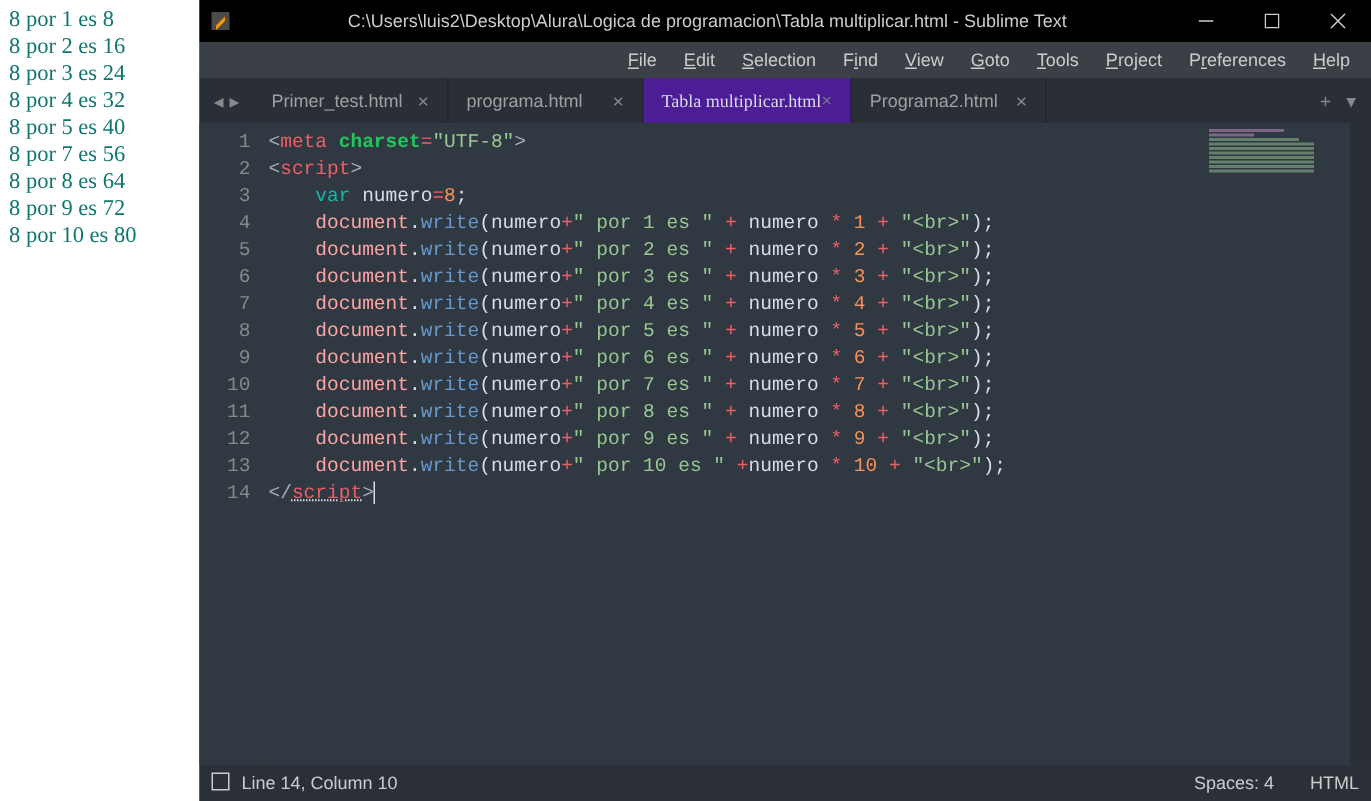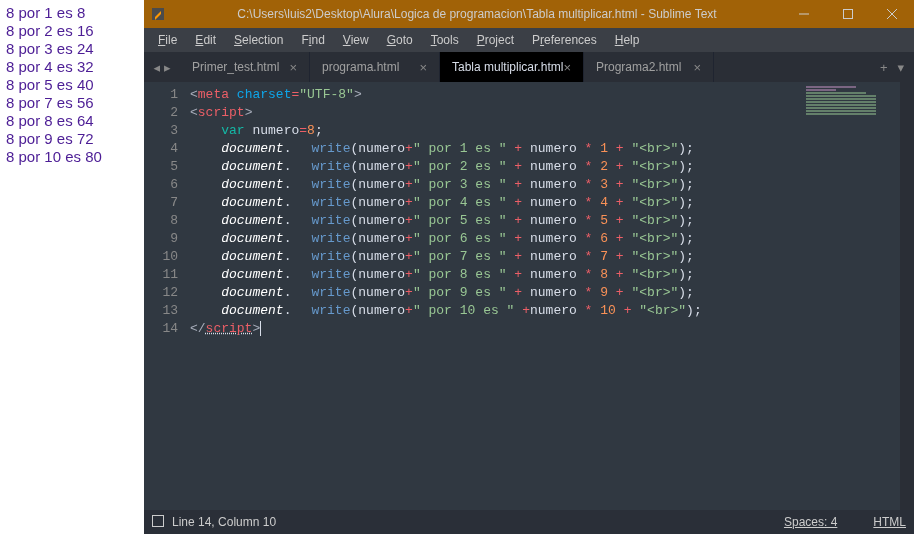--- a/index.html
+++ b/index.html
@@ -1,57 +1,57 @@
 <!DOCTYPE html>
 <html><head>
 <meta charset="utf-8">
 <style>
 * { margin: 0; padding: 0; box-sizing: border-box; }
 body { width: 914px; height: 534px; font-family: "Segoe UI", Arial, sans-serif; font-size: 13px; background: #fff; display: flex; overflow: hidden; }
-.browser-output { width: 144px; padding: 4px 6px; font-family: Liberation Sans, sans-serif; font-size: 15px; line-height: 18px; color: #4c1d95; }
+.browser-output { width: 133px; padding: 4px 6px; font-family: Liberation Serif, serif; font-size: 15px; line-height: 18px; color: #0f766e; }
 .editor-window { flex: 1; background: #1f2430; display: flex; flex-direction: column; }
-.titlebar { height: 28px; background: #a16207; display: flex; align-items: center; color: #ccc; font-size: 12px; padding: 0; }
+.titlebar { height: 28px; background: #000000; display: flex; align-items: center; color: #ccc; font-size: 12px; padding: 0; }
 .titlebar .icon-box { width: 28px; display: flex; align-items: center; justify-content: center; }
 .titlebar .title-text { flex: 1; text-align: center; }
 .titlebar .win-controls { display: flex; }
 .titlebar .win-btn { width: 44px; height: 28px; display: flex; align-items: center; justify-content: center; color: #ccc; }
-.menubar { height: 24px; background: #3b3f46; display: flex; align-items: center; padding: 0 6px; gap: 2px; color: #ccc; font-size: 12px; }
+.menubar { height: 24px; background: #3b3f46; display: flex; align-items: center; padding: 0 6px; gap: 2px; color: #ccc; font-size: 12px; justify-content: flex-end; }
 .menubar .menu-item { padding: 2px 8px; cursor: default; }
 .menubar .menu-item u { text-decoration: underline; }
 .tabbar { height: 30px; background: #2a2e36; display: flex; align-items: stretch; }
 .tabbar .nav-arrows { width: 36px; display: flex; align-items: center; justify-content: center; gap: 4px; color: #888; }
 .tab { display: flex; align-items: center; padding: 0 12px; color: #a0a0a0; font-size: 12px; border-right: 1px solid #1f2430; min-width: 130px; justify-content: space-between; }
-.tab.active { background: #000000; color: #d8dee9; }
+.tab.active { background: #4c1d95; color: #d8dee9; font-family: Liberation Serif, serif; }
 .tab .close { color: #888; font-size: 13px; }
 .tab-right { margin-left: auto; display: flex; align-items: center; gap: 10px; padding: 0 10px; color: #888; }
 .code-area { flex: 1; display: flex; background: #303841; position: relative; font-family: Consolas, "Courier New", monospace; font-size: 13px; line-height: 18px; }
 .gutter { background: #303841; color: #888; padding-top: 4px; width: 46px; text-align: right; }
 .gutter .line { padding-right: 12px; height: 18px; }
 .code { padding-top: 4px; flex: 1; color: #d8dee9; position: relative; }
 .code .line { height: 18px; white-space: pre; }
 .k-tag { color: #ec5f67; }
-.k-attr { color: #0ea5e9; }
+.k-attr { color: #22c55e; font-weight: bold; }
 .k-str { color: #99c794; }
 .k-kw { color: #14b8a6; }
 .k-var { color: #d8dee9; }
-.k-obj { color: #ffffff; font-style: italic; }
-.k-fn { color: #6699cc; margin-left: 20px; }
+.k-obj { color: #fca5a5; }
+.k-fn { color: #6699cc; }
 .k-num { color: #f99157; }
 .k-op { color: #ec5f67; }
 .k-punc { color: #d8dee9; }
 .k-ang { color: #a7adba; }
 .cursor { border-left: 1px solid #d8dee9; }
 .dotted { text-decoration: underline dotted #d8dee9; }
 .scrollbar { width: 14px; background: #2a2e36; }
 .minimap { position: absolute; right: 14px; top: 4px; width: 80px; height: 30px; opacity: 0.5; }
 .minimap div { height: 2px; margin-bottom: 1px; }
 .statusbar { height: 24px; background: #2a2f38; display: flex; align-items: center; color: #ccc; font-size: 12px; padding: 0 8px; }
 .statusbar .sb-left { display: flex; align-items: flex-start; gap: 8px; }
 .statusbar .sb-icon { width: 12px; height: 12px; border: 1px solid #ccc; }
-.statusbar .sb-right { margin-left: auto; display: flex; gap: 36px; text-decoration: underline; }
+.statusbar .sb-right { margin-left: auto; display: flex; gap: 24px; }
 </style>
 </head>
 <body>
 
 <div class="browser-output">
   <div>8 por 1 es 8</div>
   <div>8 por 2 es 16</div>
   <div>8 por 3 es 24</div>
   <div>8 por 4 es 32</div>
   <div>8 por 5 es 40</div>

